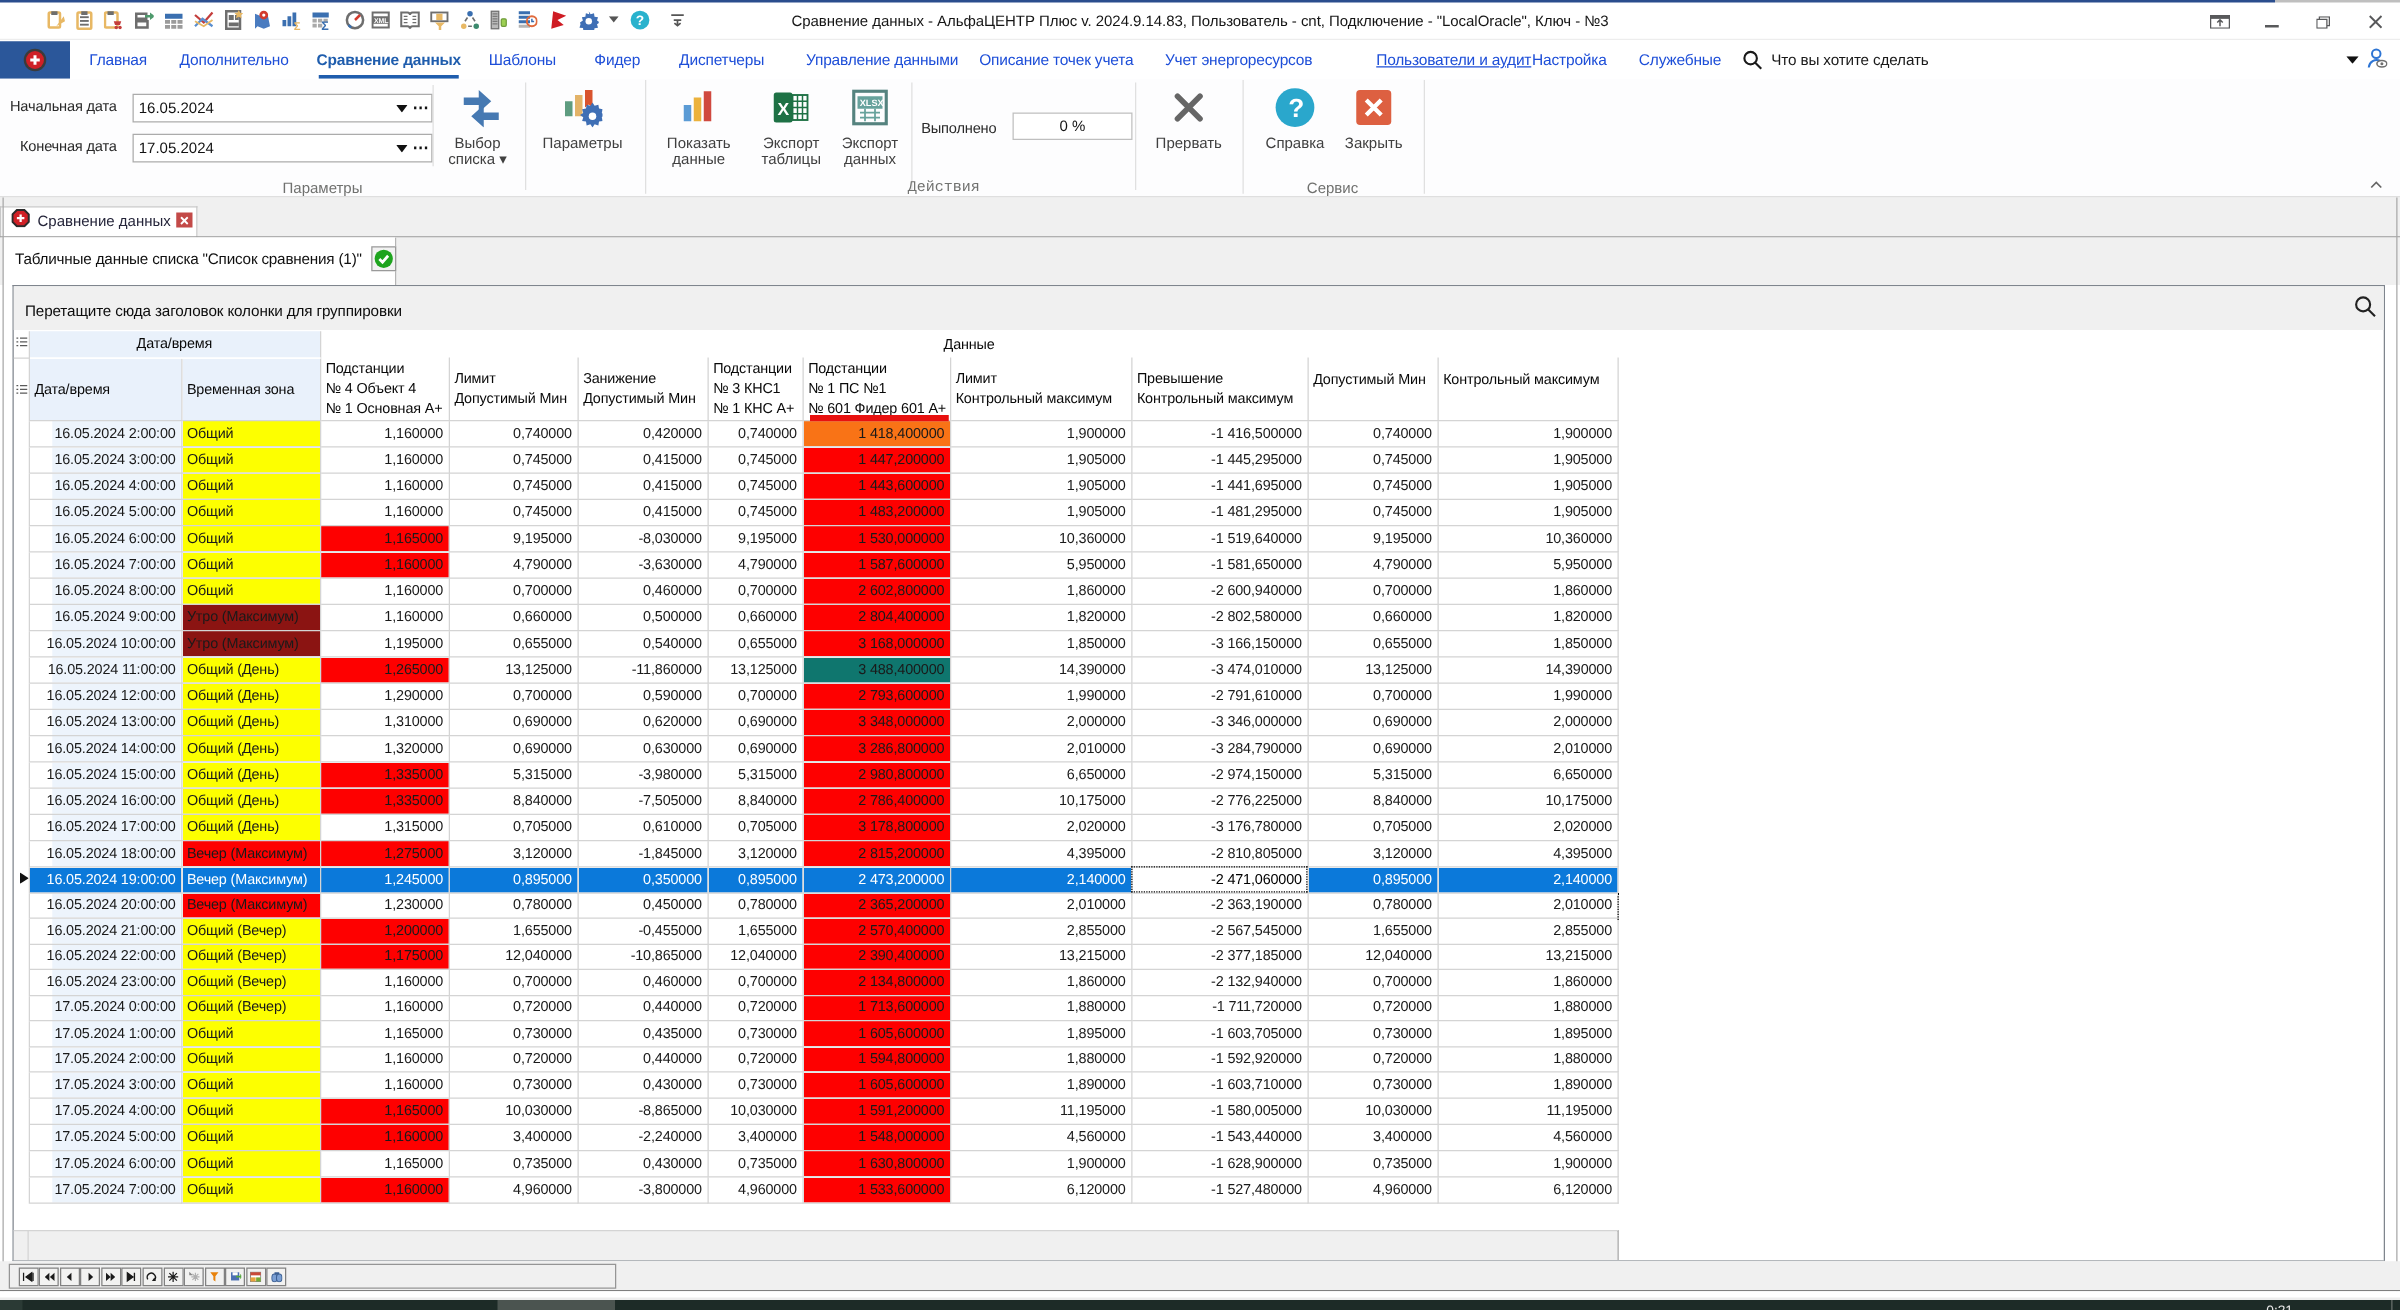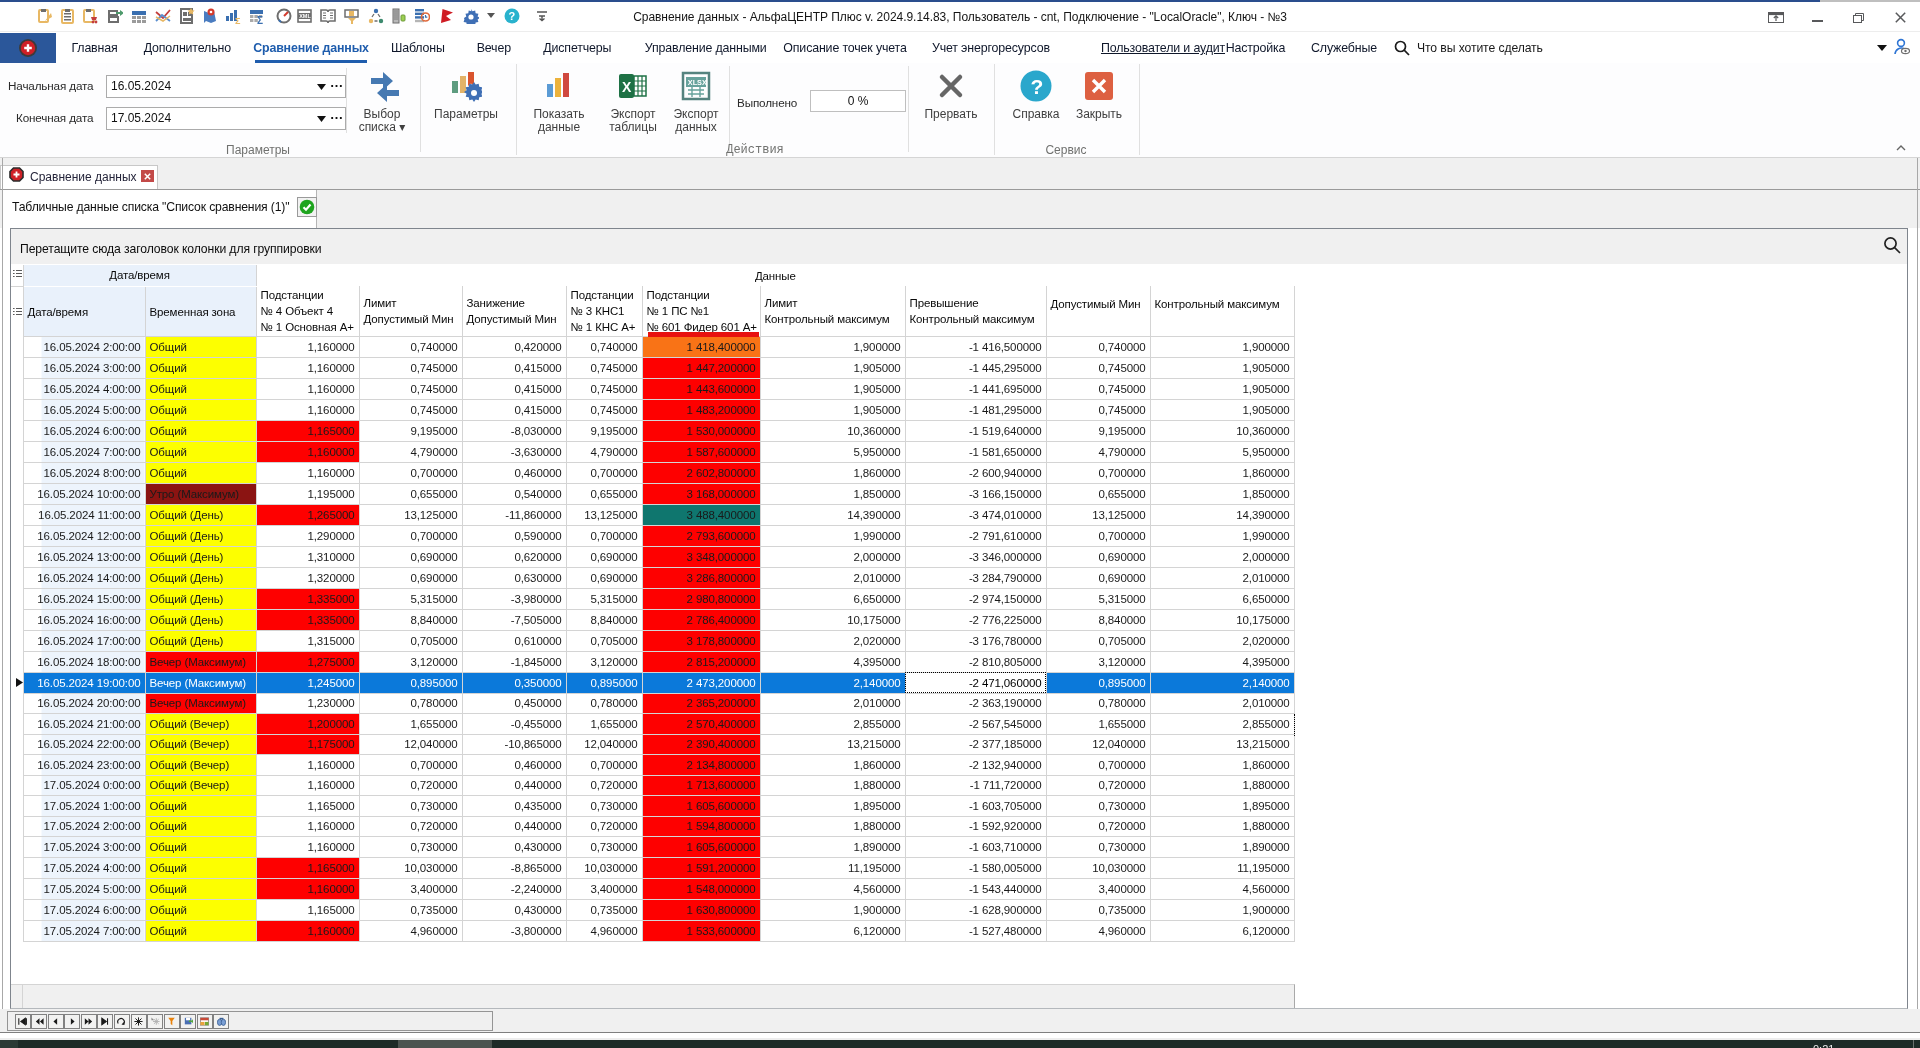--- a/index.html
+++ b/index.html
@@ -1,19 +1,19 @@
 <!DOCTYPE html>
 <html><head><meta charset="utf-8">
 <style>
 *{margin:0;padding:0;box-sizing:border-box}
 html,body{width:1920px;height:1048px;overflow:hidden}
 body{position:relative;font-family:"Liberation Sans",sans-serif;background:#fff;color:#1a1a1a;
 -webkit-font-smoothing:antialiased}
 .a{position:absolute}
-.tabtx{font-size:12.4px;letter-spacing:-0.15px;color:#0f172a;white-space:nowrap;transform:translateX(-50%)}
+.tabtx{font-size:12.4px;letter-spacing:-0.15px;color:#1d4ed8;white-space:nowrap;transform:translateX(-50%)}
 .ribtx{font-size:12px;color:#404040;text-align:center;white-space:nowrap;line-height:13px;transform:translateX(-50%)}
 .grptx{font-size:12px;color:#70716f;white-space:nowrap;transform:translateX(-50%)}
 table{border-collapse:collapse;table-layout:fixed}
 td{overflow:hidden;white-space:nowrap}
 .grid td{border-right:1px solid #d4d4d4;border-bottom:1px solid #d4d4d4;font-size:11.5px;letter-spacing:-0.12px;padding:0 4px 0 4px}
 .grid td.num{text-align:right}
 .grid .ind{background:#fff;border-right:1px solid #d4d4d4;border-bottom:0}
 .grid tr.sel td{background:#0b79da;color:#fff}
 .grid tr.sel td.ind{background:#fff}
 .grid tr.sel td.focus{background:#fff;color:#000;outline:1px dotted #000;outline-offset:-1px}
@@ -158,21 +158,21 @@
 <div class="a" style="left:0;top:33px;width:56px;height:30px;background:#2b579a"></div>
 <svg class="a" style="left:18px;top:38px;" width="20" height="20" viewBox="0 0 20 20">
     <circle cx="10" cy="10" r="9" fill="#3b3b3b"></circle>
     <circle cx="10" cy="10" r="7.2" fill="#cf2026"></circle>
     <path d="M10 6.2 v7.6 M6.2 10 h7.6" stroke="#fff" stroke-width="2.4"></path>
   </svg>
 <div class="a tabtx" style="left:94.5px;top:41px;">Главная</div>
 <div class="a tabtx" style="left:187.3px;top:41px;">Дополнительно</div>
 <div class="a tabtx" style="left:311px;top:41px;font-weight:bold;color:#1f5dad">Сравнение данных</div>
 <div class="a tabtx" style="left:417.9px;top:41px;">Шаблоны</div>
-<div class="a tabtx" style="left:493.8px;top:41px;">Вечер</div>
+<div class="a tabtx" style="left:493.8px;top:41px;">Фидер</div>
 <div class="a tabtx" style="left:577.3px;top:41px;">Диспетчеры</div>
 <div class="a tabtx" style="left:705.7px;top:41px;">Управление данными</div>
 <div class="a tabtx" style="left:845px;top:41px;">Описание точек учета</div>
 <div class="a tabtx" style="left:990.9px;top:41px;">Учет энергоресурсов</div>
 <div class="a tabtx" style="left:1163px;top:41px;text-decoration:underline;">Пользователи и аудит</div>
 <div class="a tabtx" style="left:1255.5px;top:41px;">Настройка</div>
 <div class="a tabtx" style="left:1344px;top:41px;">Служебные</div>
 <div class="a" style="left:255px;top:60px;width:112px;height:3px;background:#1f5dad"></div>
 <svg class="a" style="left:1394px;top:40px;" width="16" height="16" viewBox="0 0 16 16">
     <circle cx="6.5" cy="6.5" r="5" fill="none" stroke="#1a1a1a" stroke-width="1.7"></circle>
@@ -424,20 +424,34 @@
         <td class="num">0,460000</td>
         <td class="num">0,700000</td>
         <td class="num" style="background:#fe0000">2 602,800000</td>
         <td class="num">1,860000</td>
         <td class="num">-2 600,940000</td>
         <td class="num">0,700000</td>
         <td class="num">1,860000</td>
       </tr>
 <tr style="height:21px">
         <td class="ind"></td>
+        <td class="num" style="background:linear-gradient(to right,#fff 18px,#edf4fc 18px)">16.05.2024 9:00:00</td>
+        <td style="background:#8b1412">Утро (Максимум)</td>
+        <td class="num" style="background:#fff">1,160000</td>
+        <td class="num">0,660000</td>
+        <td class="num">0,500000</td>
+        <td class="num">0,660000</td>
+        <td class="num" style="background:#fe0000">2 804,400000</td>
+        <td class="num">1,820000</td>
+        <td class="num">-2 802,580000</td>
+        <td class="num">0,660000</td>
+        <td class="num">1,820000</td>
+      </tr>
+<tr style="height:21px">
+        <td class="ind"></td>
         <td class="num" style="background:linear-gradient(to right,#fff 18px,#edf4fc 18px)">16.05.2024 10:00:00</td>
         <td style="background:#8b1412">Утро (Максимум)</td>
         <td class="num" style="background:#fff">1,195000</td>
         <td class="num">0,655000</td>
         <td class="num">0,540000</td>
         <td class="num">0,655000</td>
         <td class="num" style="background:#fe0000">3 168,000000</td>
         <td class="num">1,850000</td>
         <td class="num">-3 166,150000</td>
         <td class="num">0,655000</td>

